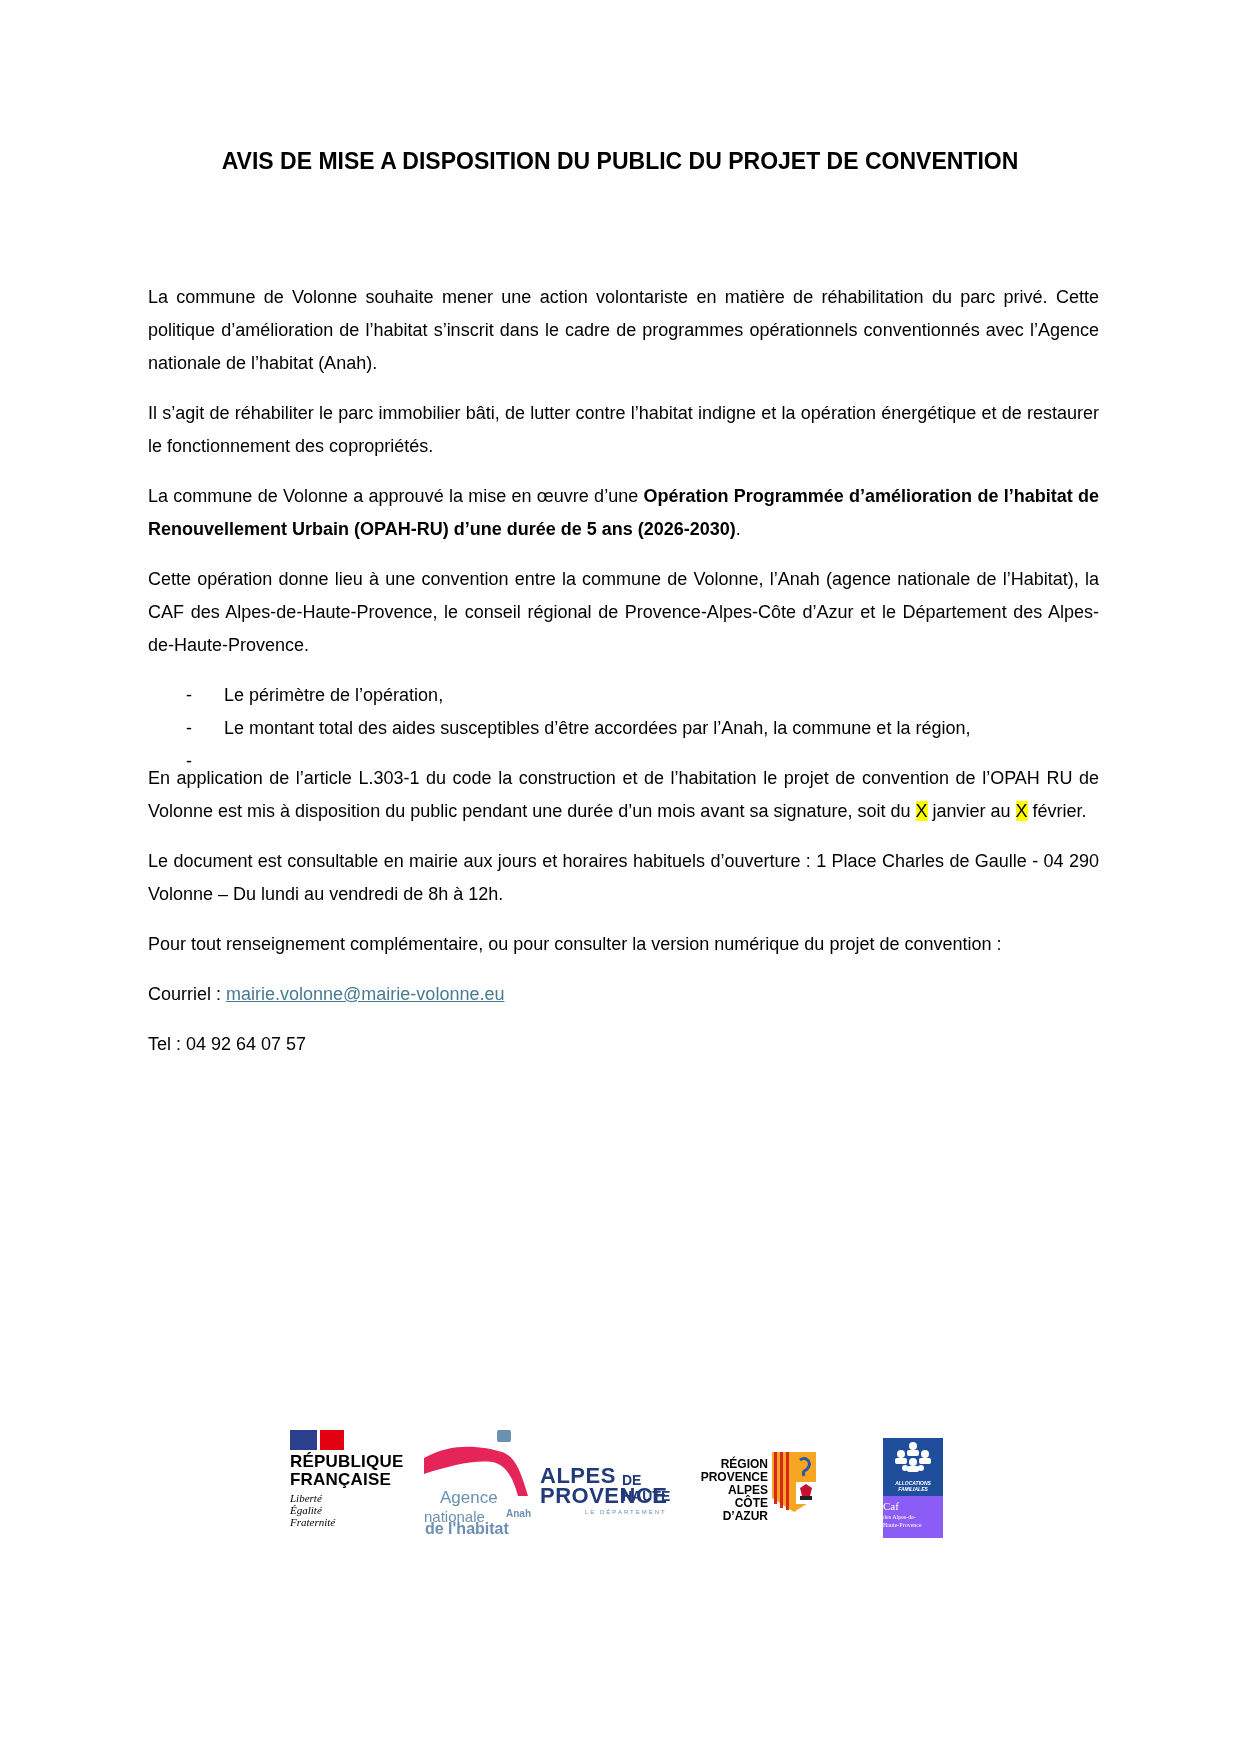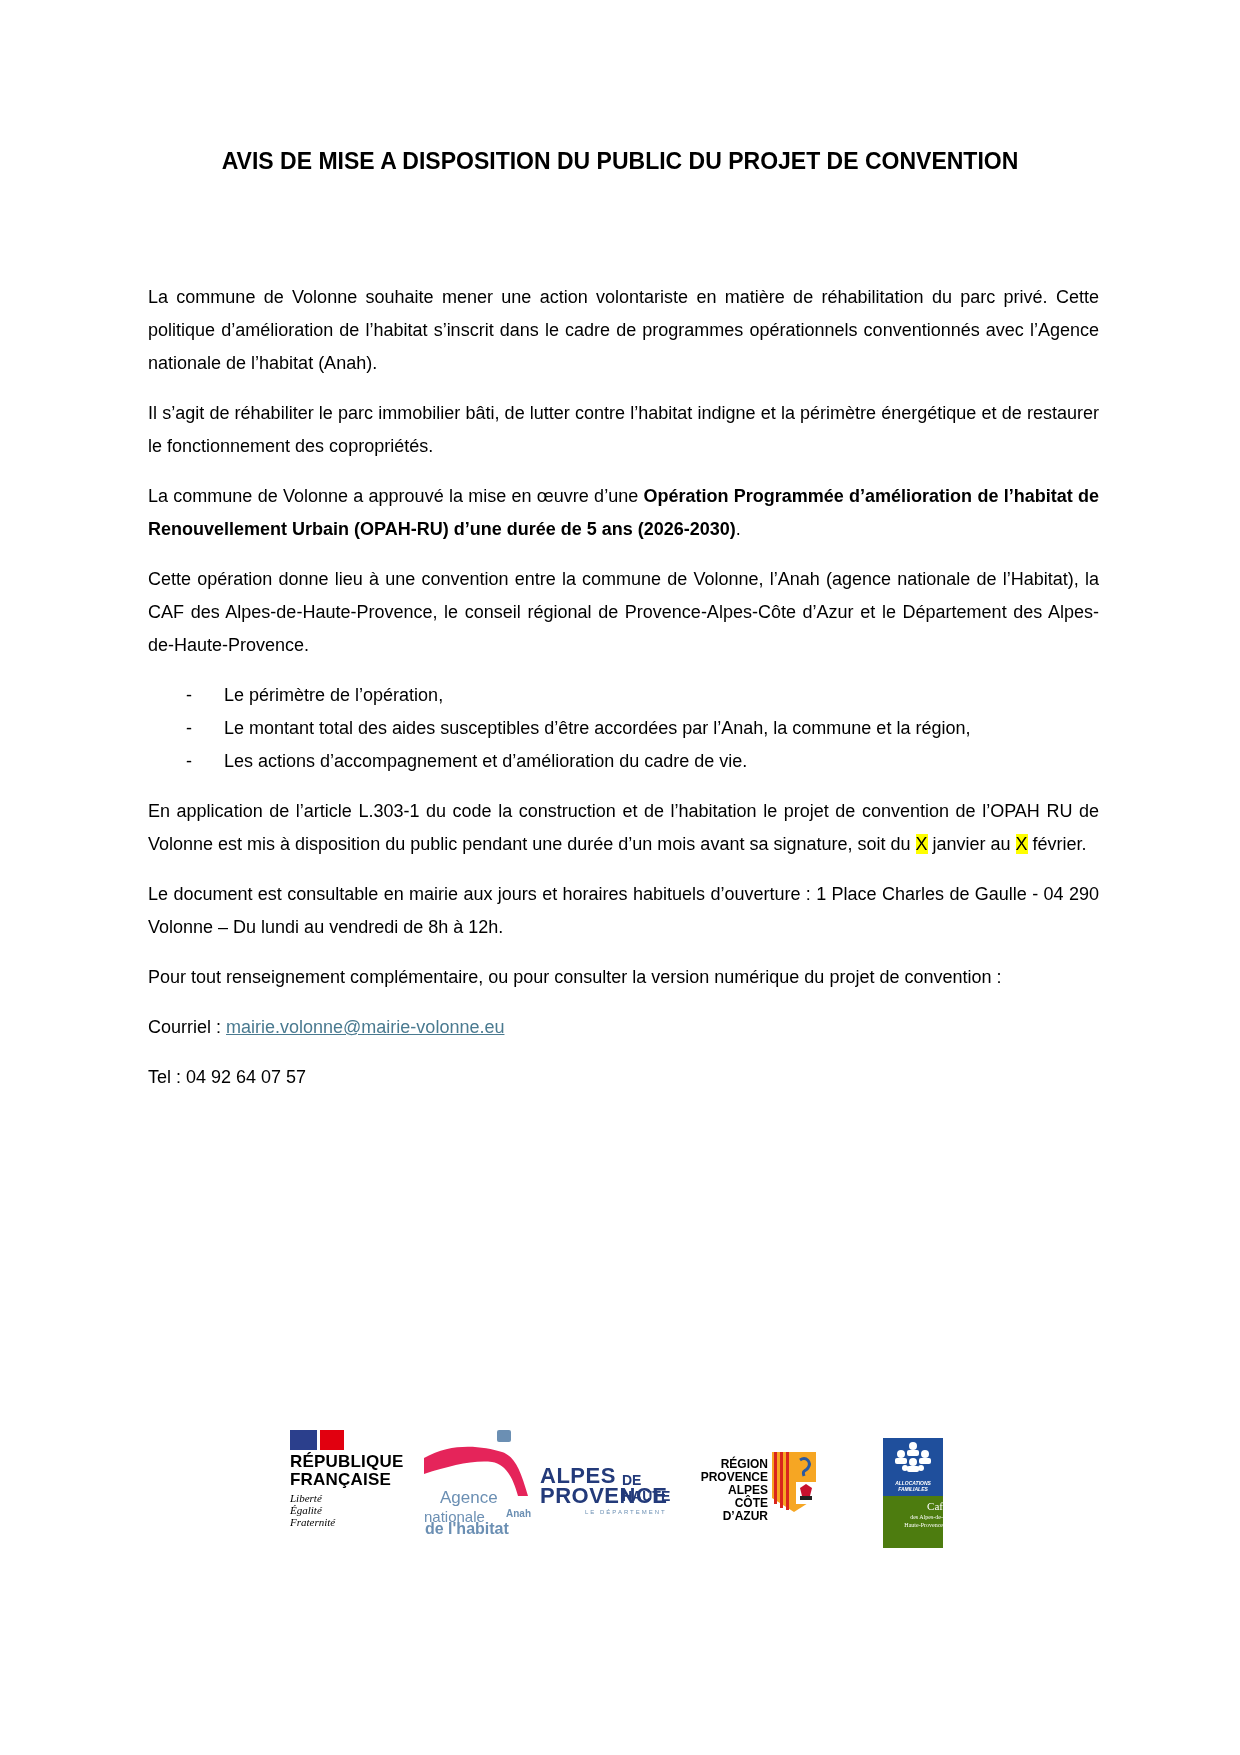--- a/index.html
+++ b/index.html
@@ -42,42 +42,42 @@
   .ahp .l2 { position: absolute; left: 0; top: 20px; font-weight: bold; font-size: 22px; line-height: 22px; letter-spacing: 0.5px; }
   .ahp .l3 { position: absolute; left: 45px; top: 44px; font-size: 6px; letter-spacing: 2px; color: #6b8fb3; }
   
   .paca { left: 690px; top: 30px; width: 140px; height: 80px; }
   .paca .txt { position: absolute; right: 62px; top: 0; text-align: right; font-weight: bold; font-size: 12px; line-height: 13px; margin-top: 8px; }
   .paca .shield { position: absolute; left: 82px; top: 2px; width: 44px; height: 60px; }
   
   .caf { left: 883px; top: 18px; width: 60px; height: 104px; }
   .caf .top { position: absolute; left: 0; top: 0; width: 60px; height: 58px; background: #1f4f9c; }
   .caf .top .lbl { position: absolute; left: 0; width: 60px; top: 42px; text-align: center; color: #fff; font-size: 5px; font-style: italic; font-weight: bold; line-height: 6px; }
-  .caf .bot { position: absolute; left: 0; top: 58px; width: 60px; height: 52px; background: #4d7c0f; color: #fff; text-align: right; }
+  .caf .bot { position: absolute; left: 0; top: 58px; width: 60px; height: 42px; background: #8b5cf6; color: #fff; text-align: left; }
   .caf .bot .c1 { font-size: 11px; font-family: "Liberation Serif", serif; line-height: 14px; margin-top: 3px; }
   .caf .bot .c2 { font-size: 6px; line-height: 8px; font-family: "Liberation Serif", serif; }
 </style>
 </head>
 <body>
 
 <div class="page">
 
   <div class="title">
     <div>AVIS DE MISE A DISPOSITION DU PUBLIC DU PROJET DE CONVENTION</div>
   </div>
 
   <div class="body">
     <p>La commune de Volonne souhaite mener une action volontariste en matière de réhabilitation du parc privé. Cette politique d’amélioration de l’habitat s’inscrit dans le cadre de programmes opérationnels conventionnés avec l’Agence nationale de l’habitat (Anah).</p>
-    <p>Il s’agit de réhabiliter le parc immobilier bâti, de lutter contre l’habitat indigne et la périmètre énergétique et de restaurer le fonctionnement des copropriétés.</p>
+    <p>Il s’agit de réhabiliter le parc immobilier bâti, de lutter contre l’habitat indigne et la opération énergétique et de restaurer le fonctionnement des copropriétés.</p>
     <p><span>La commune de Volonne a approuvé la mise en œuvre d’une </span><b>Opération Programmée d’amélioration de l’habitat de Renouvellement Urbain (OPAH-RU) d’une durée de 5 ans (2026-2030)</b><span>.</span></p>
     <p>Cette opération donne lieu à une convention entre la commune de Volonne, l’Anah (agence nationale de l’Habitat), la CAF des Alpes-de-Haute-Provence, le conseil régional de Provence-Alpes-Côte d’Azur et le Département des Alpes-de-Haute-Provence.</p>
     <ul class="dash">
       <li><span class="dash-mark">-</span><span>Le périmètre de l’opération,</span></li>
       <li><span class="dash-mark">-</span><span>Le montant total des aides susceptibles d’être accordées par l’Anah, la commune et la région,</span></li>
-      <li><span class="dash-mark">-</span><span>Les actions d’accompagnement et d’amélioration du cadre de vie.</span></li>
+      <li><span class="dash-mark">-</span></li>
     </ul>
     <p><span>En application de l’article L.303-1 du code la construction et de l’habitation le projet de convention de l’OPAH RU de Volonne est mis à disposition du public pendant une durée d’un mois avant sa signature, soit du </span><span class="hl">X</span><span> janvier au </span><span class="hl">X</span><span> février.</span></p>
     <p>Le document est consultable en mairie aux jours et horaires habituels d’ouverture : 1 Place Charles de Gaulle - 04 290 Volonne – Du lundi au vendredi de 8h à 12h.</p>
     <p>Pour tout renseignement complémentaire, ou pour consulter la version numérique du projet de convention :</p>
     <p class="left"><span>Courriel : </span><a class="mail">mairie.volonne@mairie-volonne.eu</a></p>
     <p class="left"><span>Tel : </span><span>04 92 64 07 57</span></p>
   </div>
 
   <div class="logos">
 

